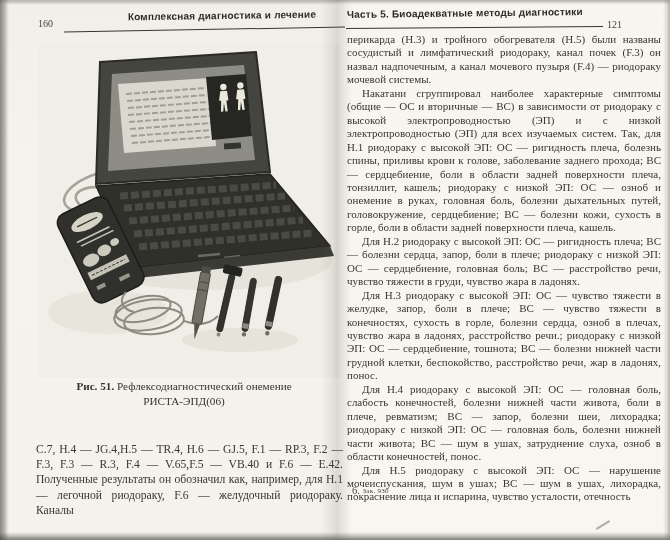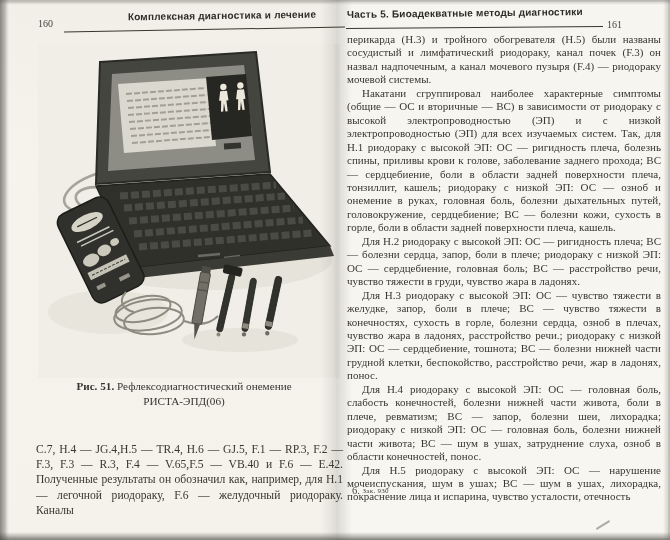--- a/index.html
+++ b/index.html
@@ -168,21 +168,21 @@
   <div class="caption">
     <span class="cap-b">Рис. 51.</span>
     <span>Рефлексодиагностический онемение</span><br>
     <span>РИСТА-ЭПД(06)</span>
   </div>
 
   <p id="lp-par">С.7, Н.4 — JG.4,Н.5 — TR.4, Н.6 — GJ.5, F.1 — RP.3, F.2 — F.3, F.3 — R.3, F.4 — V.65,F.5 — VB.40 и F.6 — Е.42. Полученные результаты он обозначил как, например, для Н.1 — легочной риодораку, F.6 — желудочный риодораку. Каналы</p>
 
   <div class="runhead" id="rp-title">Часть 5. Биоадекватные методы диагностики</div>
   <div class="rule" id="rp-rule"></div>
-  <span class="pagenum" id="rp-num">161</span>
+  <span class="pagenum" id="rp-num">121</span>
 
   <div id="rp-body">
     <p class="cont">перикарда (Н.3) и тройного обогревателя (Н.5) были названы сосудистый и лимфатический риодораку, канал почек (F.3) он назвал надпочечным, а канал мочевого пузыря (F.4) — риодораку мочевой системы.</p>
     <p>Накатани сгруппировал наиболее характерные симптомы (общие — ОС и вторичные — ВС) в зависимости от риодораку с высокой электропроводностью (ЭП) и с низкой электропроводностью (ЭП) для всех изучаемых систем. Так, для Н.1 риодораку с высокой ЭП: ОС — ригидность плеча, болезнь спины, приливы крови к голове, заболевание заднего прохода; ВС — сердцебиение, боли в области задней поверхности плеча, тонзиллит, кашель; риодораку с низкой ЭП: ОС — озноб и онемение в руках, головная боль, болезни дыхательных путей, головокружение, сердцебиение; ВС — болезни кожи, сухость в горле, боли в области задней поверхности плеча, кашель.</p>
     <p>Для Н.2 риодораку с высокой ЭП: ОС — ригидность плеча; ВС — болезни сердца, запор, боли в плече; риодораку с низкой ЭП: ОС — сердцебиение, головная боль; ВС — расстройство речи, чувство тяжести в груди, чувство жара в ладонях.</p>
     <p>Для Н.3 риодораку с высокой ЭП: ОС — чувство тяжести в желудке, запор, боли в плече; ВС — чувство тяжести в конечностях, сухость в горле, болезни сердца, озноб в плечах, чувство жара в ладонях, расстройство речи.; риодораку с низкой ЭП: ОС — сердцебиение, тошнота; ВС — болезни нижней части грудной клетки, беспокойство, расстройство речи, жар в ладонях, понос.</p>
     <p>Для Н.4 риодораку с высокой ЭП: ОС — головная боль, слабость конечностей, болезни нижней части живота, боли в плече, ревматизм; ВС — запор, болезни шеи, лихорадка; риодораку с низкой ЭП: ОС — головная боль, болезни нижней части живота; ВС — шум в ушах, затруднение слуха, озноб в области конечностей, понос.</p>
     <p>Для Н.5 риодораку с высокой ЭП: ОС — нарушение мочеиспускания, шум в ушах; ВС — шум в ушах, лихорадка, покраснение лица и испарина, чувство усталости, отечность</p>
   </div>
 

